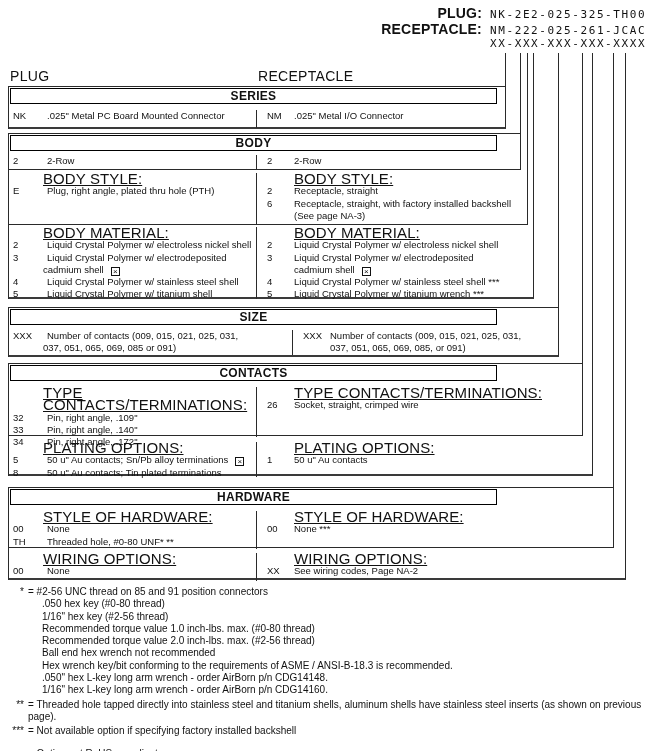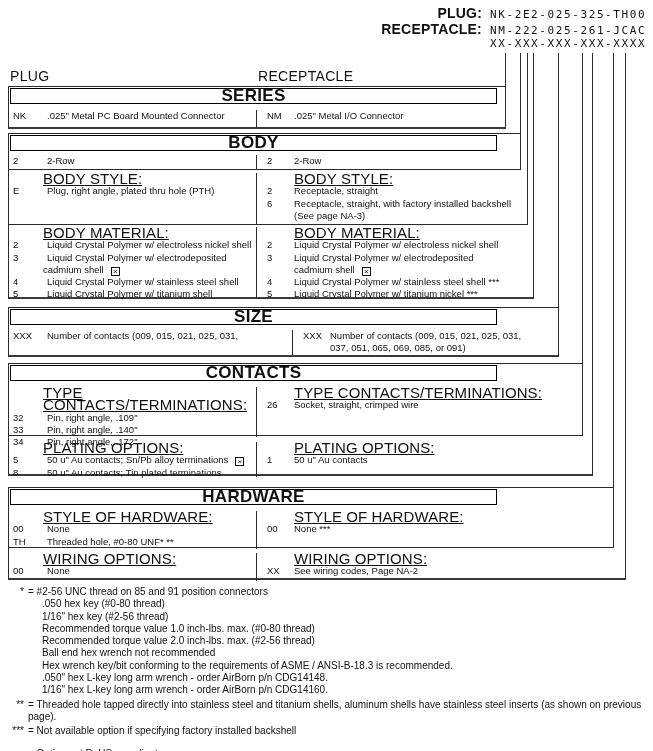--- a/index.html
+++ b/index.html
@@ -13,21 +13,21 @@
   
   .caption{position:absolute;font-size:14px;letter-spacing:.3px;}
   
   .lstep{position:absolute;left:8px;top:53px;box-sizing:border-box;
          border-right:1px solid #2a2a2a;border-bottom:1px solid #2a2a2a;pointer-events:none;}
   .lstep.thick{border-bottom:2px solid #3a3a3a;}
   
   .section{position:absolute;left:8px;box-sizing:border-box;
            border-top:1px solid #2a2a2a;border-left:1px solid #2a2a2a;background:transparent;}
   .stitle{box-sizing:border-box;width:487px;margin:1px 0 0 1px;border:1px solid #000;
-          text-align:center;font-weight:bold;font-size:17px;line-height:14px;letter-spacing:.3px;}
+          text-align:center;font-weight:bold;font-size:12px;line-height:14px;letter-spacing:.3px;}
   .block{display:flex;box-sizing:border-box;}
   .col-l{width:239px;box-sizing:border-box;flex-shrink:0;}
   .col-r{flex:1;border-left:1px solid #2a2a2a;box-sizing:border-box;margin-left:8px;}
   .row{display:flex;font-size:9.5px;line-height:12.3px;}
   .code{padding-left:4px;width:34px;flex-shrink:0;}
   .col-r .code{padding-left:10px;width:27px;}
   .desc{white-space:nowrap;}
   .cont{margin-left:34px;white-space:nowrap;font-size:9.5px;line-height:12.3px;}
   .col-r .cont{margin-left:37px;}
   .lbl{margin-left:34px;font-size:15px;line-height:12.3px;letter-spacing:.1px;text-decoration:underline;}
@@ -162,34 +162,35 @@
           <span class="code">3</span>
           <span class="desc">Liquid Crystal Polymer w/ electrodeposited</span>
         </div>
         <div class="cont"><span>cadmium shell</span><span class="boxx"><span>×</span></span></div>
         <div class="row">
           <span class="code">4</span>
           <span class="desc">Liquid Crystal Polymer w/ stainless steel shell ***</span>
         </div>
         <div class="row">
           <span class="code">5</span>
-          <span class="desc">Liquid Crystal Polymer w/ titanium nickel ***</span>
+          <span class="desc">Liquid Crystal Polymer w/ titanium wrench ***</span>
         </div>
       </div>
     </div>
   </div>
 
   <div class="section" style="top:307px;width:551px;height:50px;">
     <div class="stitle">SIZE</div>
     <div class="block pt5" style="height:30px;gap:36px;">
       <div class="col-l">
         <div class="row">
           <span class="code">XXX</span>
           <span class="desc">Number of contacts (009, 015, 021, 025, 031,</span>
         </div>
+        <div class="cont">037, 051, 065, 069, 085 or 091)</div>
       </div>
       <div class="col-r">
         <div class="row">
           <span class="code">XXX</span>
           <span class="desc">Number of contacts (009, 015, 021, 025, 031,</span>
         </div>
         <div class="cont">037, 051, 065, 069, 085, or 091)</div>
       </div>
     </div>
   </div>

